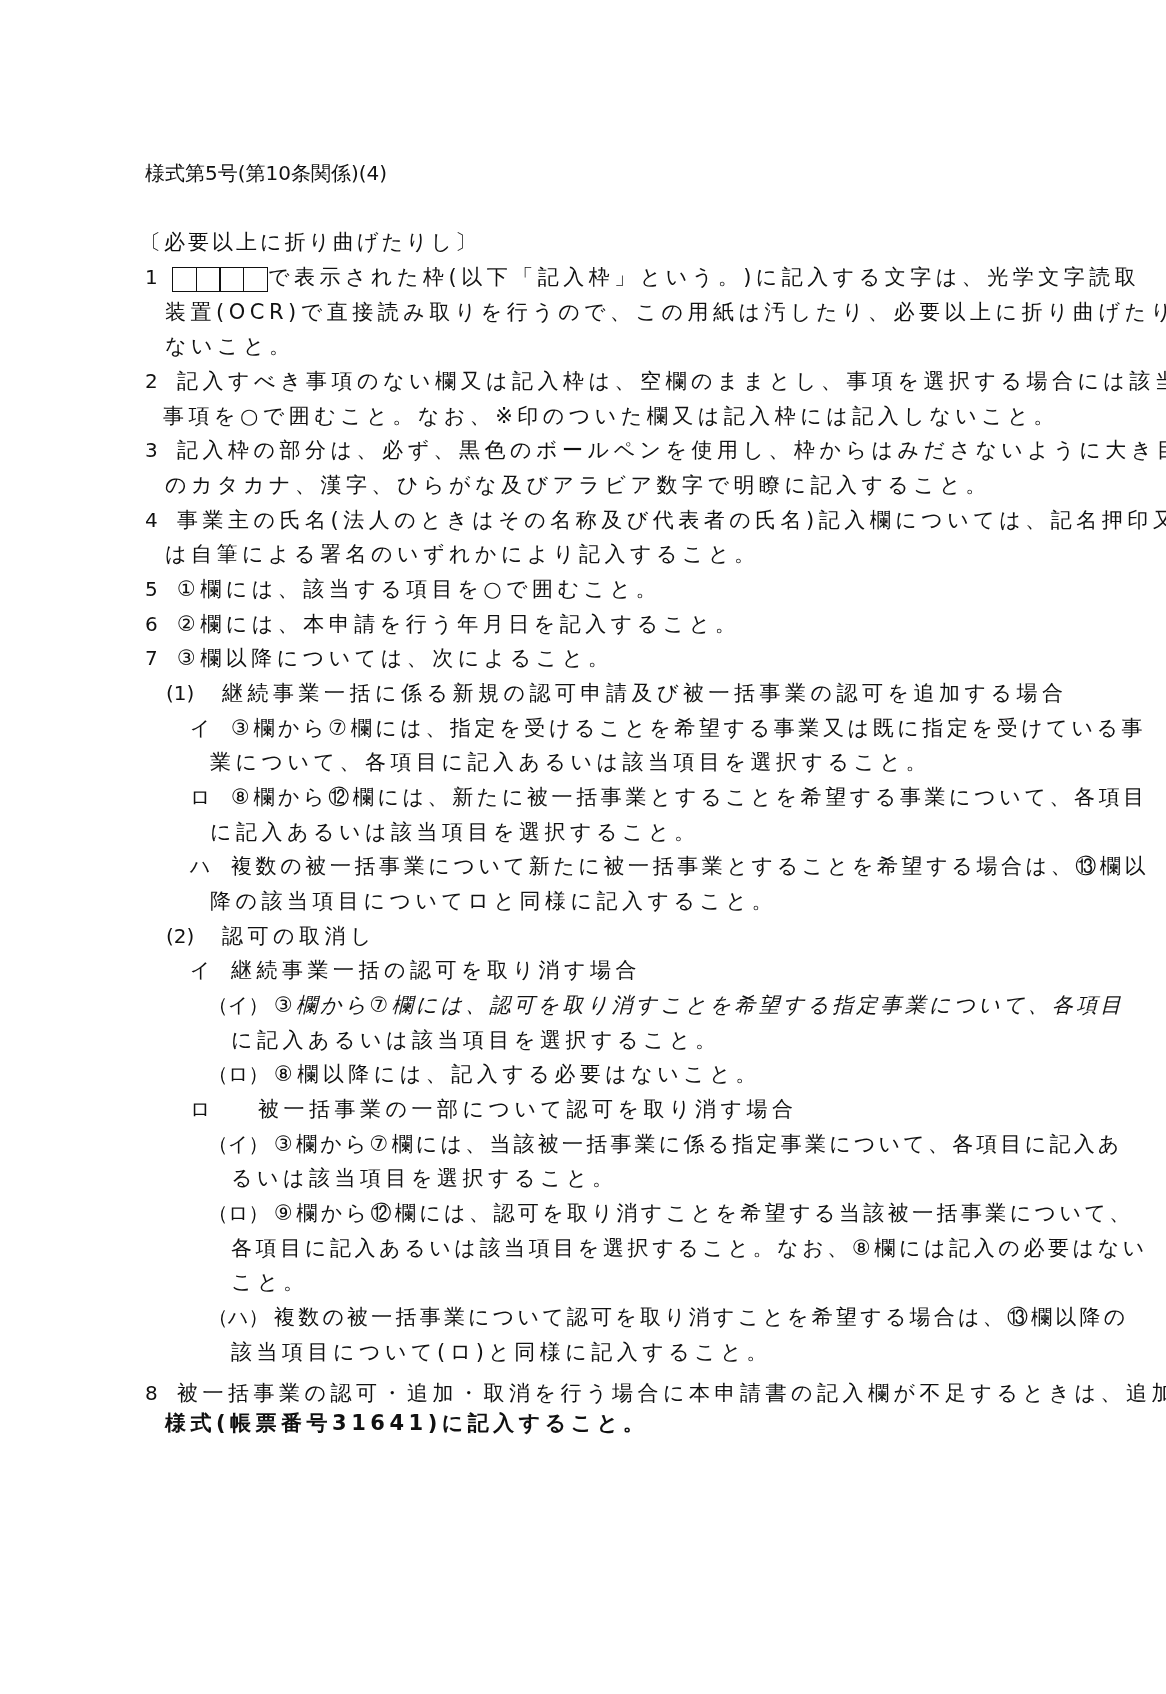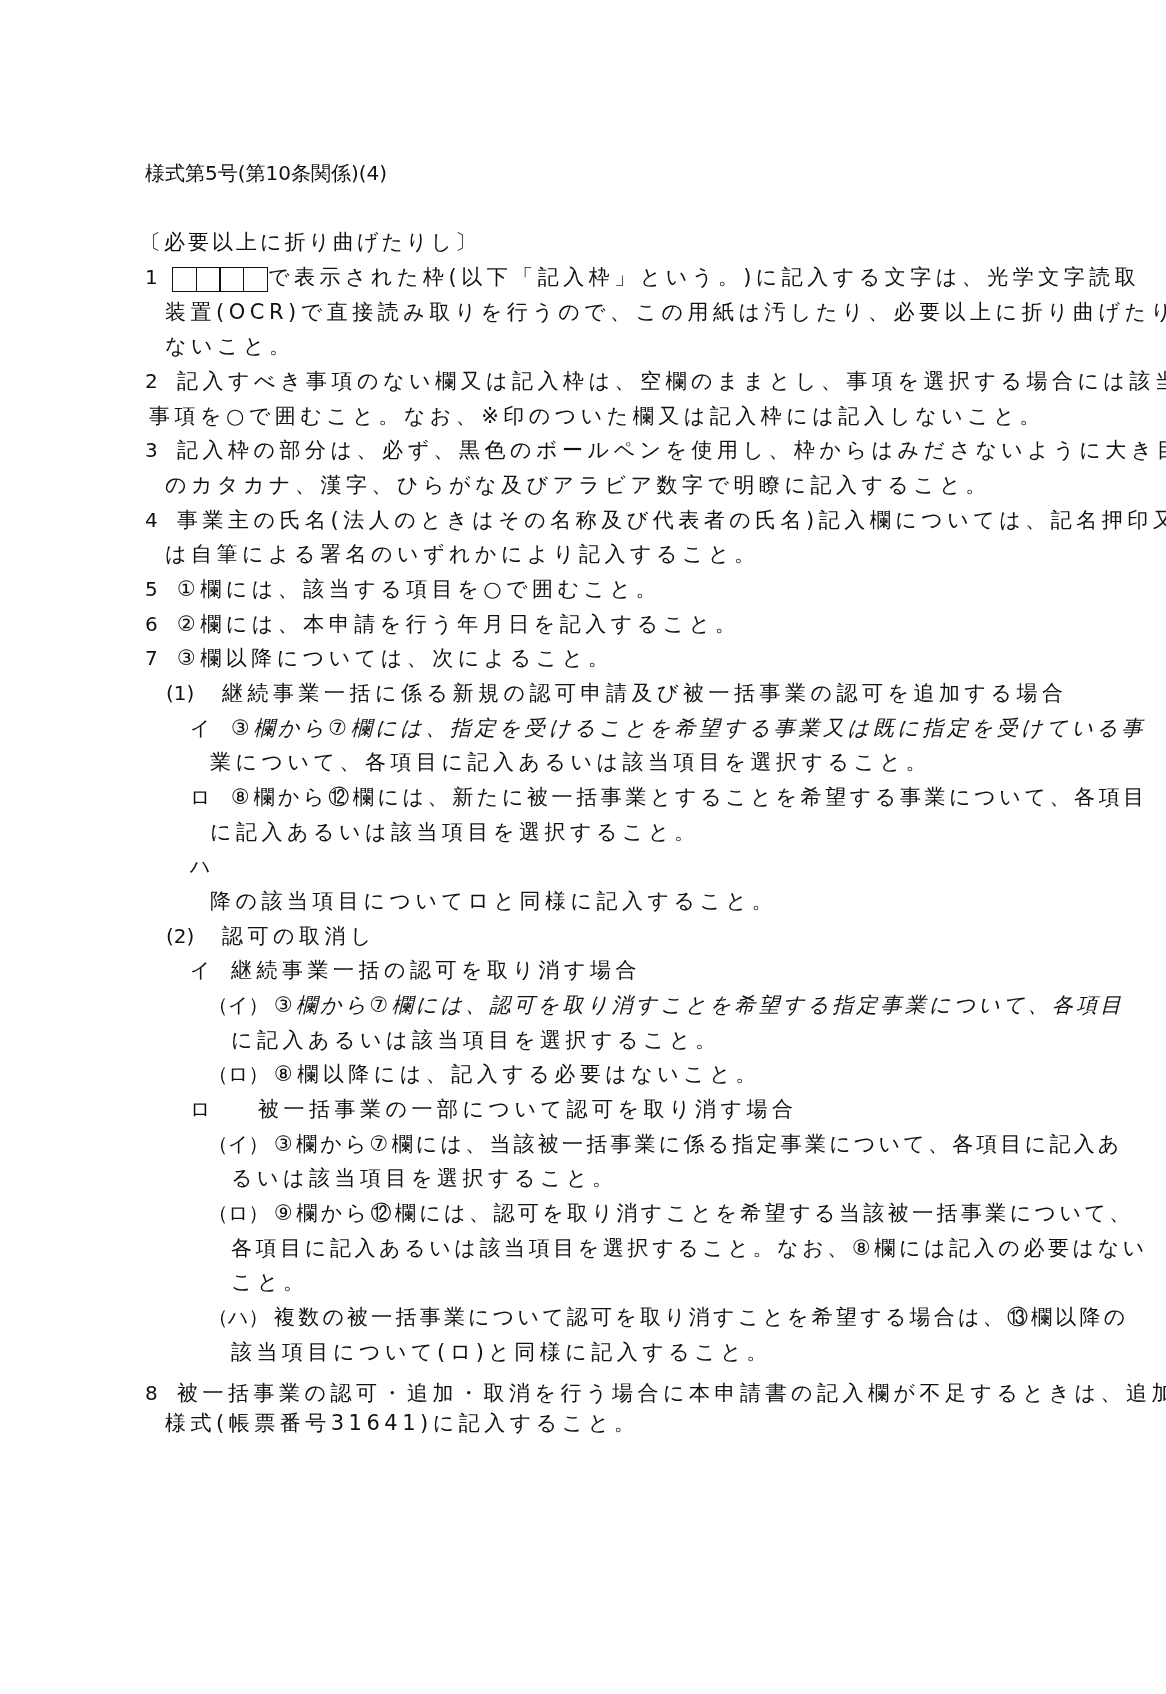--- a/index.html
+++ b/index.html
@@ -25,21 +25,21 @@
 
   <div class="num" style="left:145px; top:263px;">1</div>
   <div class="line" style="left:172px; top:263px;">
     <span class="ocr-boxes"><span class="ocr-box"></span><span class="ocr-box"></span><span class="ocr-box"></span><span class="ocr-box"></span></span><span>で表示された枠(以下「記入枠」という。)に記入する文字は、光学文字読取</span>
   </div>
   <div class="line" style="left:165px; top:298px;">装置(OCR)で直接読み取りを行うので、この用紙は汚したり、必要以上に折り曲げたりし</div>
   <div class="line" style="left:165px; top:332px;">ないこと。</div>
 
   <div class="num" style="left:145px; top:367px;">2</div>
   <div class="line" style="left:177px; top:367px;">記入すべき事項のない欄又は記入枠は、空欄のままとし、事項を選択する場合には該当</div>
-  <div class="line" style="left:149px; top:402px;">事項を○で囲むこと。なお、※印のついた欄又は記入枠には記入しないこと。</div>
+  <div class="line" style="left:163px; top:402px;">事項を○で囲むこと。なお、※印のついた欄又は記入枠には記入しないこと。</div>
 
   <div class="num" style="left:145px; top:436px;">3</div>
   <div class="line" style="left:177px; top:436px;">記入枠の部分は、必ず、黒色のボールペンを使用し、枠からはみださないように大き目</div>
   <div class="line" style="left:165px; top:471px;">のカタカナ、漢字、ひらがな及びアラビア数字で明瞭に記入すること。</div>
 
   <div class="num" style="left:145px; top:506px;">4</div>
   <div class="line" style="left:177px; top:506px;">事業主の氏名(法人のときはその名称及び代表者の氏名)記入欄については、記名押印又</div>
   <div class="line" style="left:165px; top:540px;">は自筆による署名のいずれかにより記入すること。</div>
 
   <div class="num" style="left:145px; top:575px;">5</div>
@@ -48,28 +48,29 @@
   <div class="num" style="left:145px; top:610px;">6</div>
   <div class="line" style="left:177px; top:610px;">②欄には、本申請を行う年月日を記入すること。</div>
 
   <div class="num" style="left:145px; top:644px;">7</div>
   <div class="line" style="left:177px; top:644px;">③欄以降については、次によること。</div>
 
   <div class="num" style="left:166px; top:679px;">(1)</div>
   <div class="line" style="left:222px; top:679px;">継続事業一括に係る新規の認可申請及び被一括事業の認可を追加する場合</div>
 
   <div class="num" style="left:190px; top:714px;">イ</div>
-  <div class="line" style="left:231px; top:714px; letter-spacing:3.6px;font-style:italic;">③欄から⑦欄には、指定を受けることを希望する事業又は既に指定を受けている事</div>
+  <div class="line" style="left:231px; top:714px; letter-spacing:3.6px;">③欄から⑦欄には、指定を受けることを希望する事業又は既に指定を受けている事</div>
   <div class="line" style="left:210px; top:748px;">業について、各項目に記入あるいは該当項目を選択すること。</div>
 
   <div class="num" style="left:190px; top:783px;">ロ</div>
   <div class="line" style="left:231px; top:783px; letter-spacing:3.6px;">⑧欄から⑫欄には、新たに被一括事業とすることを希望する事業について、各項目</div>
   <div class="line" style="left:210px; top:818px;">に記入あるいは該当項目を選択すること。</div>
 
   <div class="num" style="left:190px; top:852px;">ハ</div>
+  <div class="line" style="left:231px; top:852px; letter-spacing:3.6px;">複数の被一括事業について新たに被一括事業とすることを希望する場合は、⑬欄以</div>
   <div class="line" style="left:210px; top:887px;">降の該当項目についてロと同様に記入すること。</div>
 
   <div class="num" style="left:166px; top:922px;">(2)</div>
   <div class="line" style="left:222px; top:922px;">認可の取消し</div>
 
   <div class="num" style="left:190px; top:956px;">イ</div>
   <div class="line" style="left:231px; top:956px;">継続事業一括の認可を取り消す場合</div>
 
   <div class="num" style="left:208px; top:991px;">（イ）</div>
   <div class="line" style="left:274px; top:991px; letter-spacing:3.2px;font-style:italic;">③欄から⑦欄には、認可を取り消すことを希望する指定事業について、各項目</div>
@@ -89,15 +90,15 @@
   <div class="line" style="left:274px; top:1199px; letter-spacing:3.4px;">⑨欄から⑫欄には、認可を取り消すことを希望する当該被一括事業について、</div>
   <div class="line" style="left:231px; top:1234px; letter-spacing:3.6px;">各項目に記入あるいは該当項目を選択すること。なお、⑧欄には記入の必要はない</div>
   <div class="line" style="left:231px; top:1268px;">こと。</div>
 
   <div class="num" style="left:208px; top:1303px;">（ハ）</div>
   <div class="line" style="left:274px; top:1303px; letter-spacing:3.2px;">複数の被一括事業について認可を取り消すことを希望する場合は、⑬欄以降の</div>
   <div class="line" style="left:231px; top:1338px;text-align:right;">該当項目について(ロ)と同様に記入すること。</div>
 
   <div class="num" style="left:145px; top:1379px;">8</div>
   <div class="line" style="left:177px; top:1379px;">被一括事業の認可・追加・取消を行う場合に本申請書の記入欄が不足するときは、追加</div>
-  <div class="line" style="left:165px; top:1409px;">様式(帳票番号31641)に記入すること。</div>
+  <div class="line" style="left:165px; top:1409px;font-weight:bold;">様式(帳票番号31641)に記入すること。</div>
 
 </div>
 
 </body></html>

